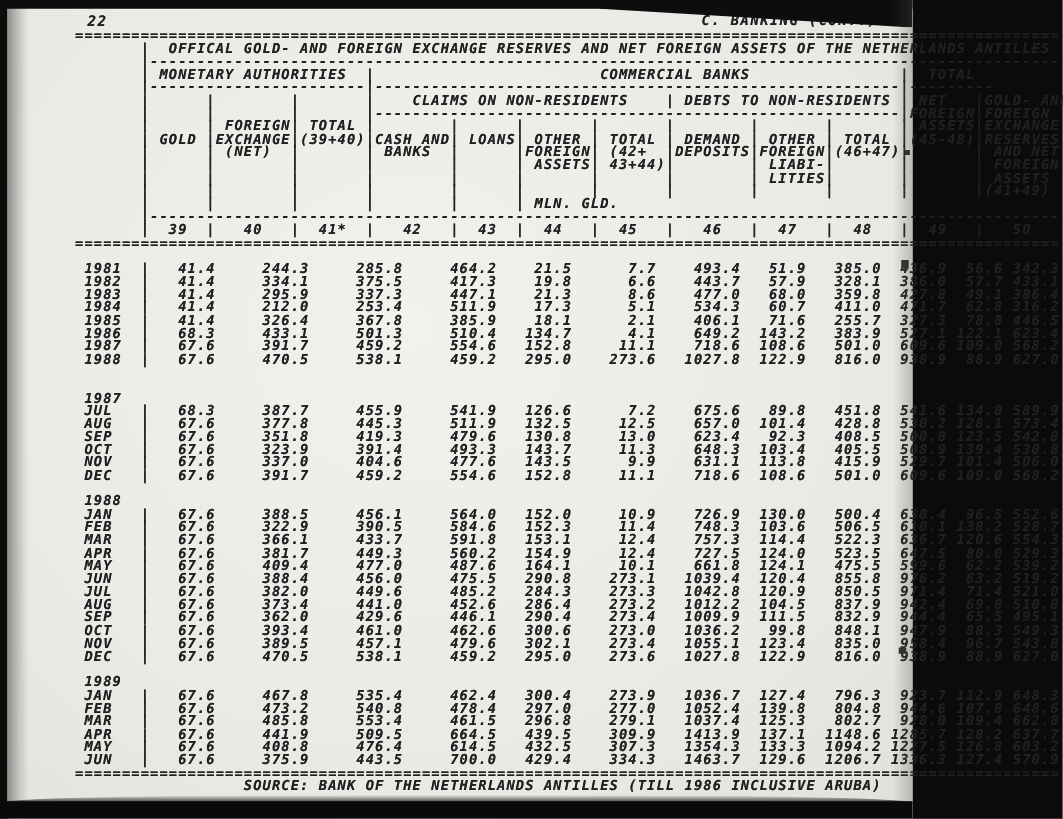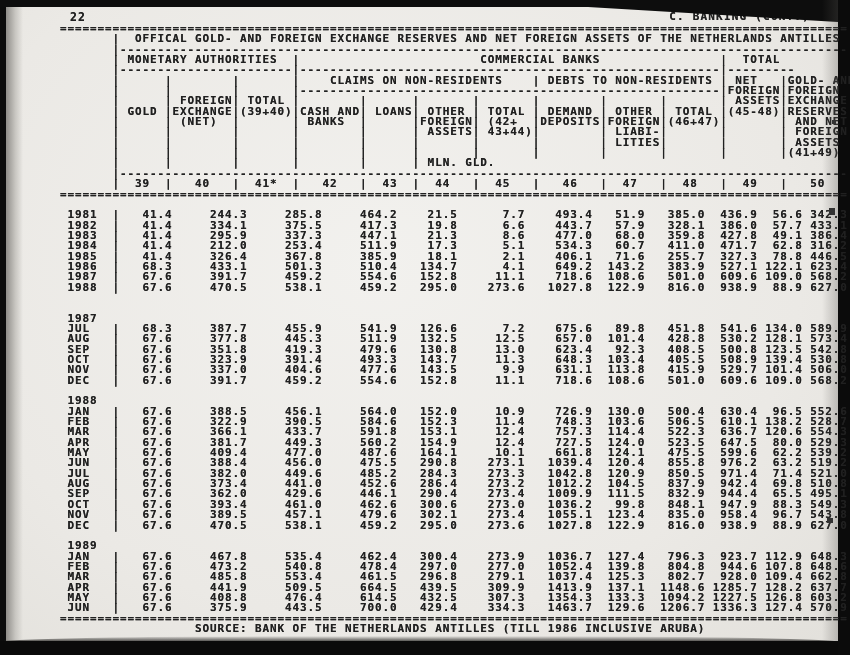--- a/index.html
+++ b/index.html
@@ -1,17 +1,17 @@
 <!DOCTYPE html>
 <html><head>
 <meta charset="utf-8">
 <style>
   html,body{margin:0;padding:0;}
   body{width:850px;height:655px;overflow:hidden;background:#0b0b0b;font-family:"DejaVu Sans Mono",monospace;}
-  .canvas{position:relative;width:838px;height:655px;background:#fca5a5;}
+  .canvas{position:relative;width:730px;height:655px;background:#fca5a5;font-style:italic;}
   .paper{position:absolute;left:0;top:0;right:0;bottom:0;
     background:radial-gradient(ellipse at 45% 40%, #f2f1ee 0%, #ebe9e5 65%, #e2e0db 100%);}
   .ink{color:#202020;font-weight:bold;text-shadow:0 0 0.5px rgba(32,32,32,0.75);}
   .pagenum{position:absolute;left:70px;top:10px;font-size:11.5px;letter-spacing:1px;}
   .sectiontitle{position:absolute;right:28px;top:10px;font-size:11px;letter-spacing:1.2px;}
   pre.tbl{position:absolute;left:60px;top:24px;margin:0;
     font-family:"DejaVu Sans Mono",monospace;font-size:11px;line-height:10.35px;
     letter-spacing:0.88px;white-space:pre;font-variant-ligatures:none;}
   
   .edge-left-black{position:absolute;left:0;top:0;bottom:0;width:6px;background:#0c0c0c;}

